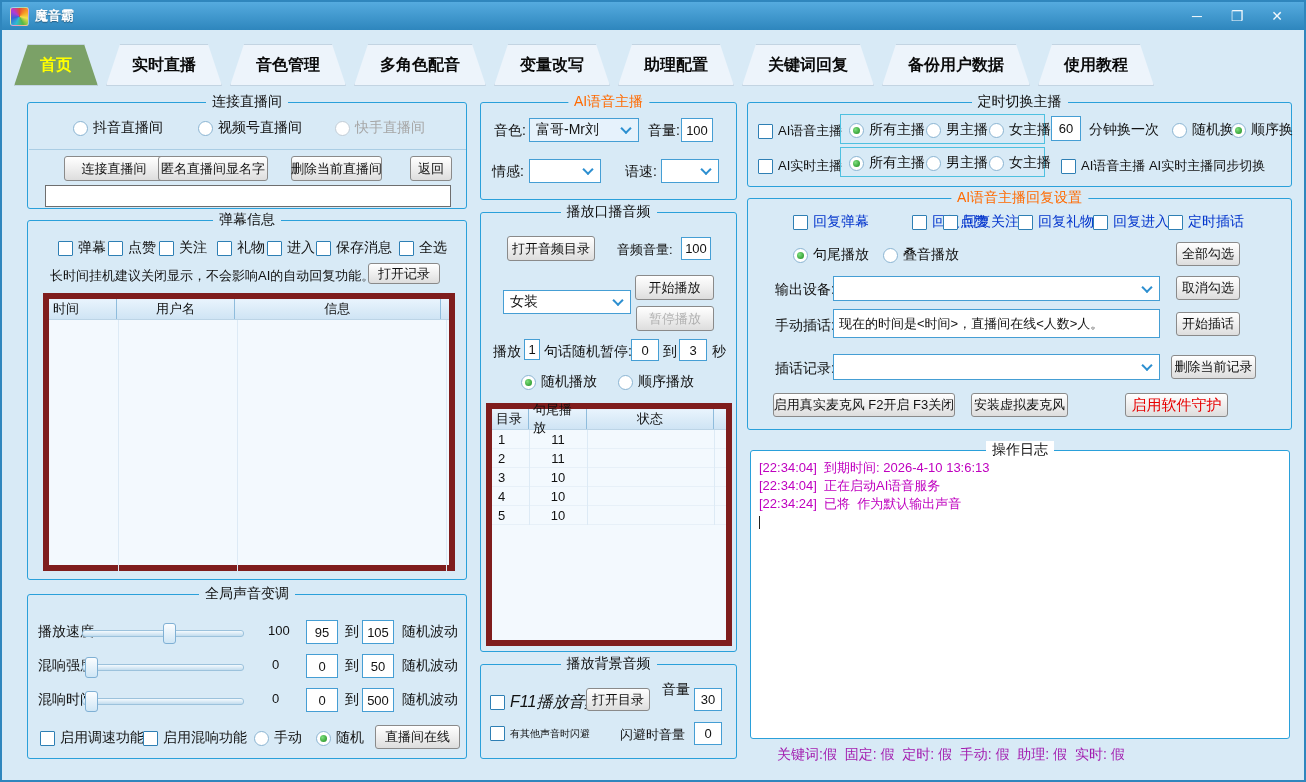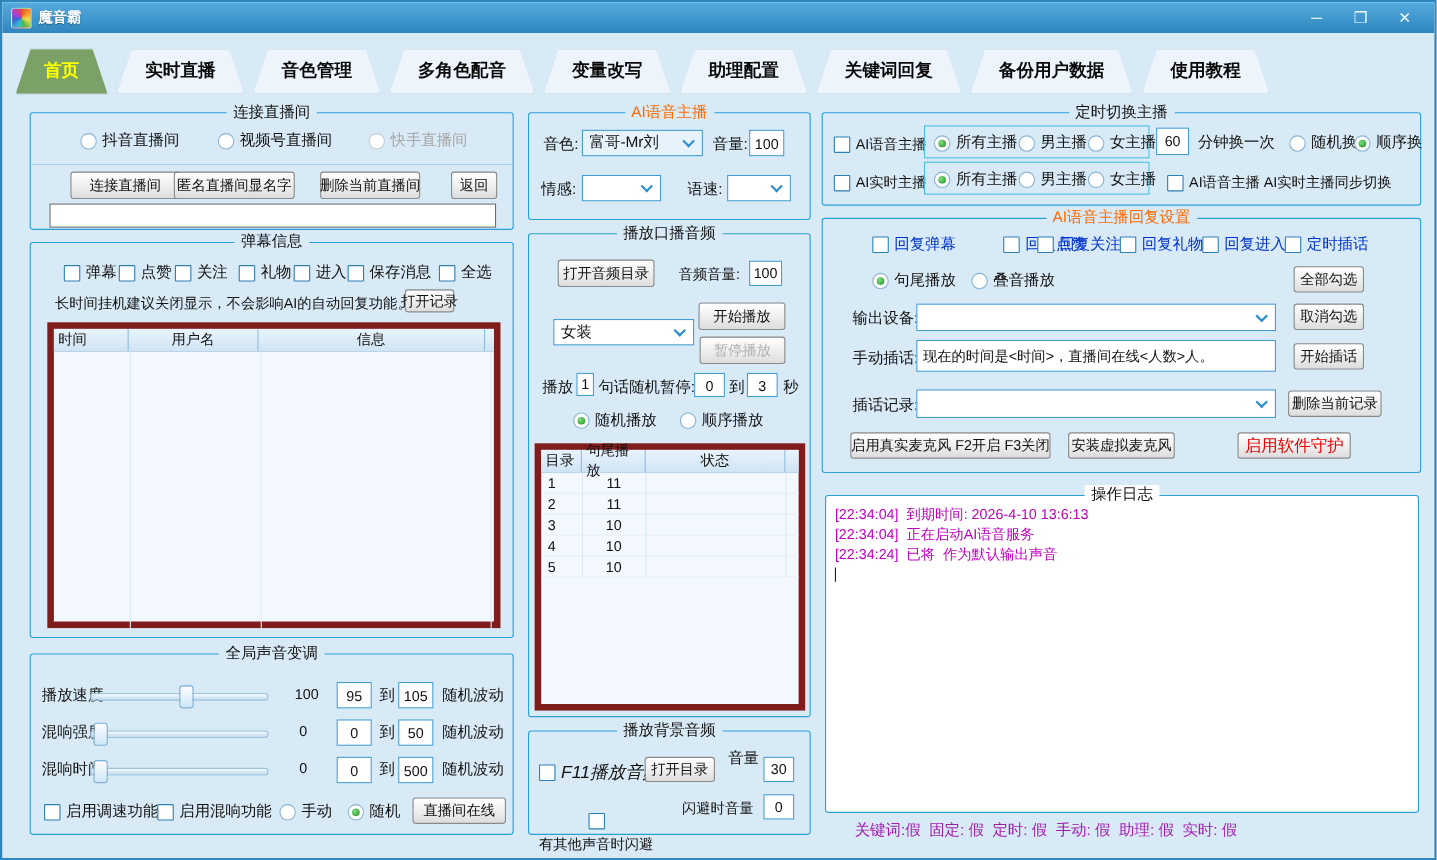--- a/index.html
+++ b/index.html
@@ -126,21 +126,21 @@
       </label>
     <label class="ctl" style="left:288px;top:18px;">
         <span class="cb"></span>
         <span>保存消息</span>
       </label>
     <label class="ctl" style="left:371px;top:18px;">
         <span class="cb"></span>
         <span>全选</span>
       </label>
     <div class="labeltext" style="left:22px;top:46px;font-size:13px;">长时间挂机建议关闭显示，不会影响AI的自动回复功能。</div>
-    <div class="btn" style="left:340px;top:42px;width:45px;height:21px;">打开记录</div>
+    <div class="btn" style="left:340px;top:42px;width:72px;height:21px;">打开记录</div>
     <div class="table" style="left:15px;top:72px;width:412px;height:278px;">
       <div class="thead">
         <div class="th" style="width:69px;">时间</div>
         <div class="th" style="width:119px;justify-content:center;">用户名</div>
         <div class="th" style="width:209px;justify-content:center;">信息</div>
         <div class="th" style="flex:1;border-right:none;"></div>
       </div>
       <div class="tbody" style="height:256px;">
         <div class="colline" style="left:69px;"></div>
         <div class="colline" style="left:188px;"></div>
@@ -277,21 +277,21 @@
 
   <div class="groupbox" style="left:478px;top:662px;width:257px;height:95px;">
     <div class="legend">播放背景音频</div>
     <label class="ctl" style="left:9px;top:27px;font-size:16px;font-style:italic;">
         <span class="cb"></span>
         <span>F11播放音频</span>
       </label>
     <div class="btn" style="left:105px;top:23px;width:64px;height:23px;">打开目录</div>
     <div class="labeltext" style="left:181px;top:16px;">音量</div>
     <div class="num" style="left:213px;top:23px;width:28px;height:23px;">30</div>
-    <label class="ctl" style="left:9px;top:74px;font-size:13px;flex-direction:column;">
+    <label class="ctl" style="left:9px;top:61px;font-size:10px;">
         <span class="cb"></span>
         <span>有其他声音时闪避</span>
       </label>
     <div class="labeltext" style="left:139px;top:61px;font-size:13px;">闪避时音量</div>
     <div class="num" style="left:213px;top:57px;width:28px;height:23px;">0</div>
   </div>
 
   <div class="groupbox" style="left:745px;top:100px;width:545px;height:85px;">
     <div class="legend">定时切换主播</div>
     <label class="ctl" style="left:10px;top:19px;font-size:13px;">

